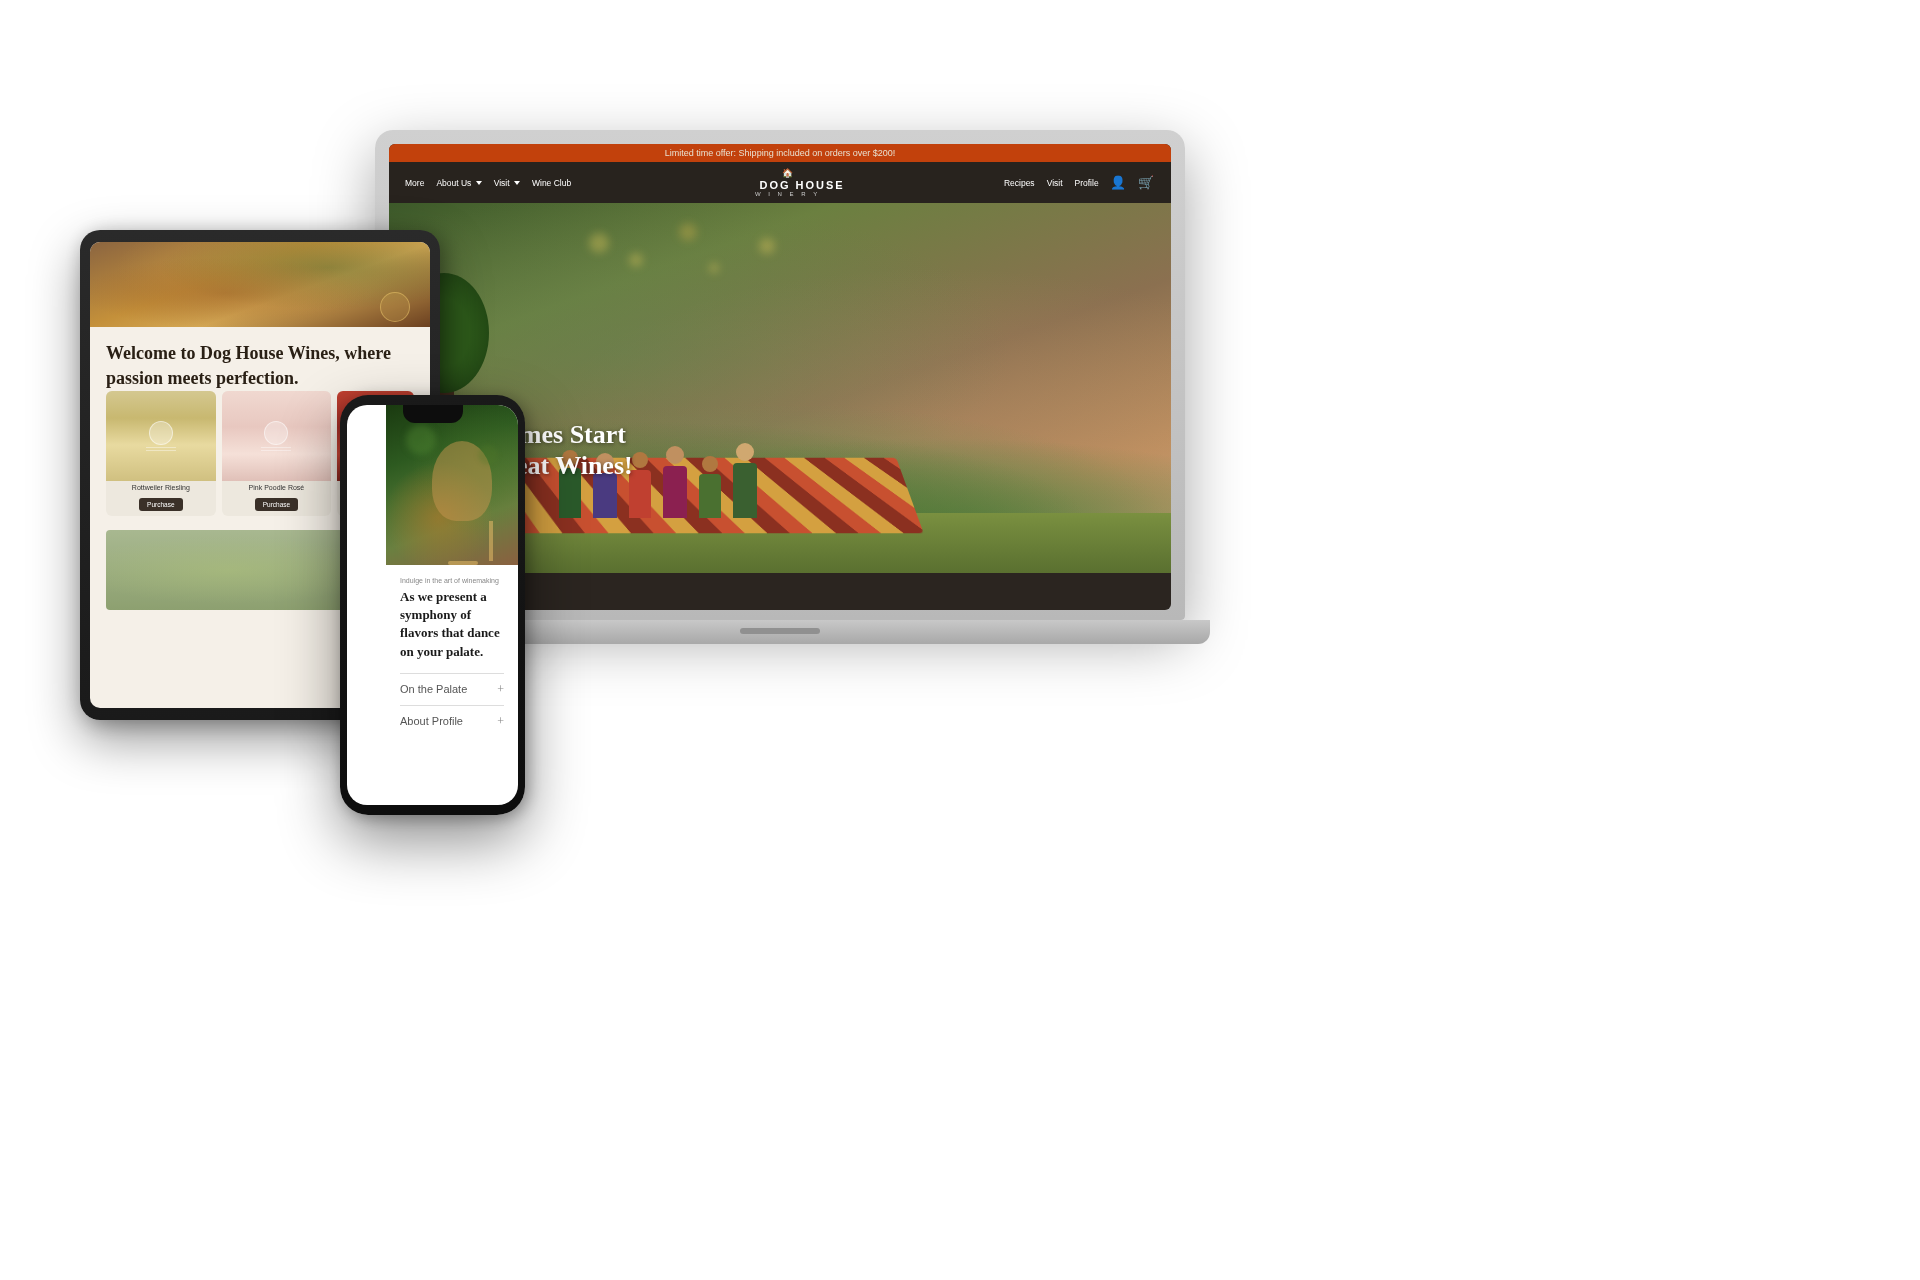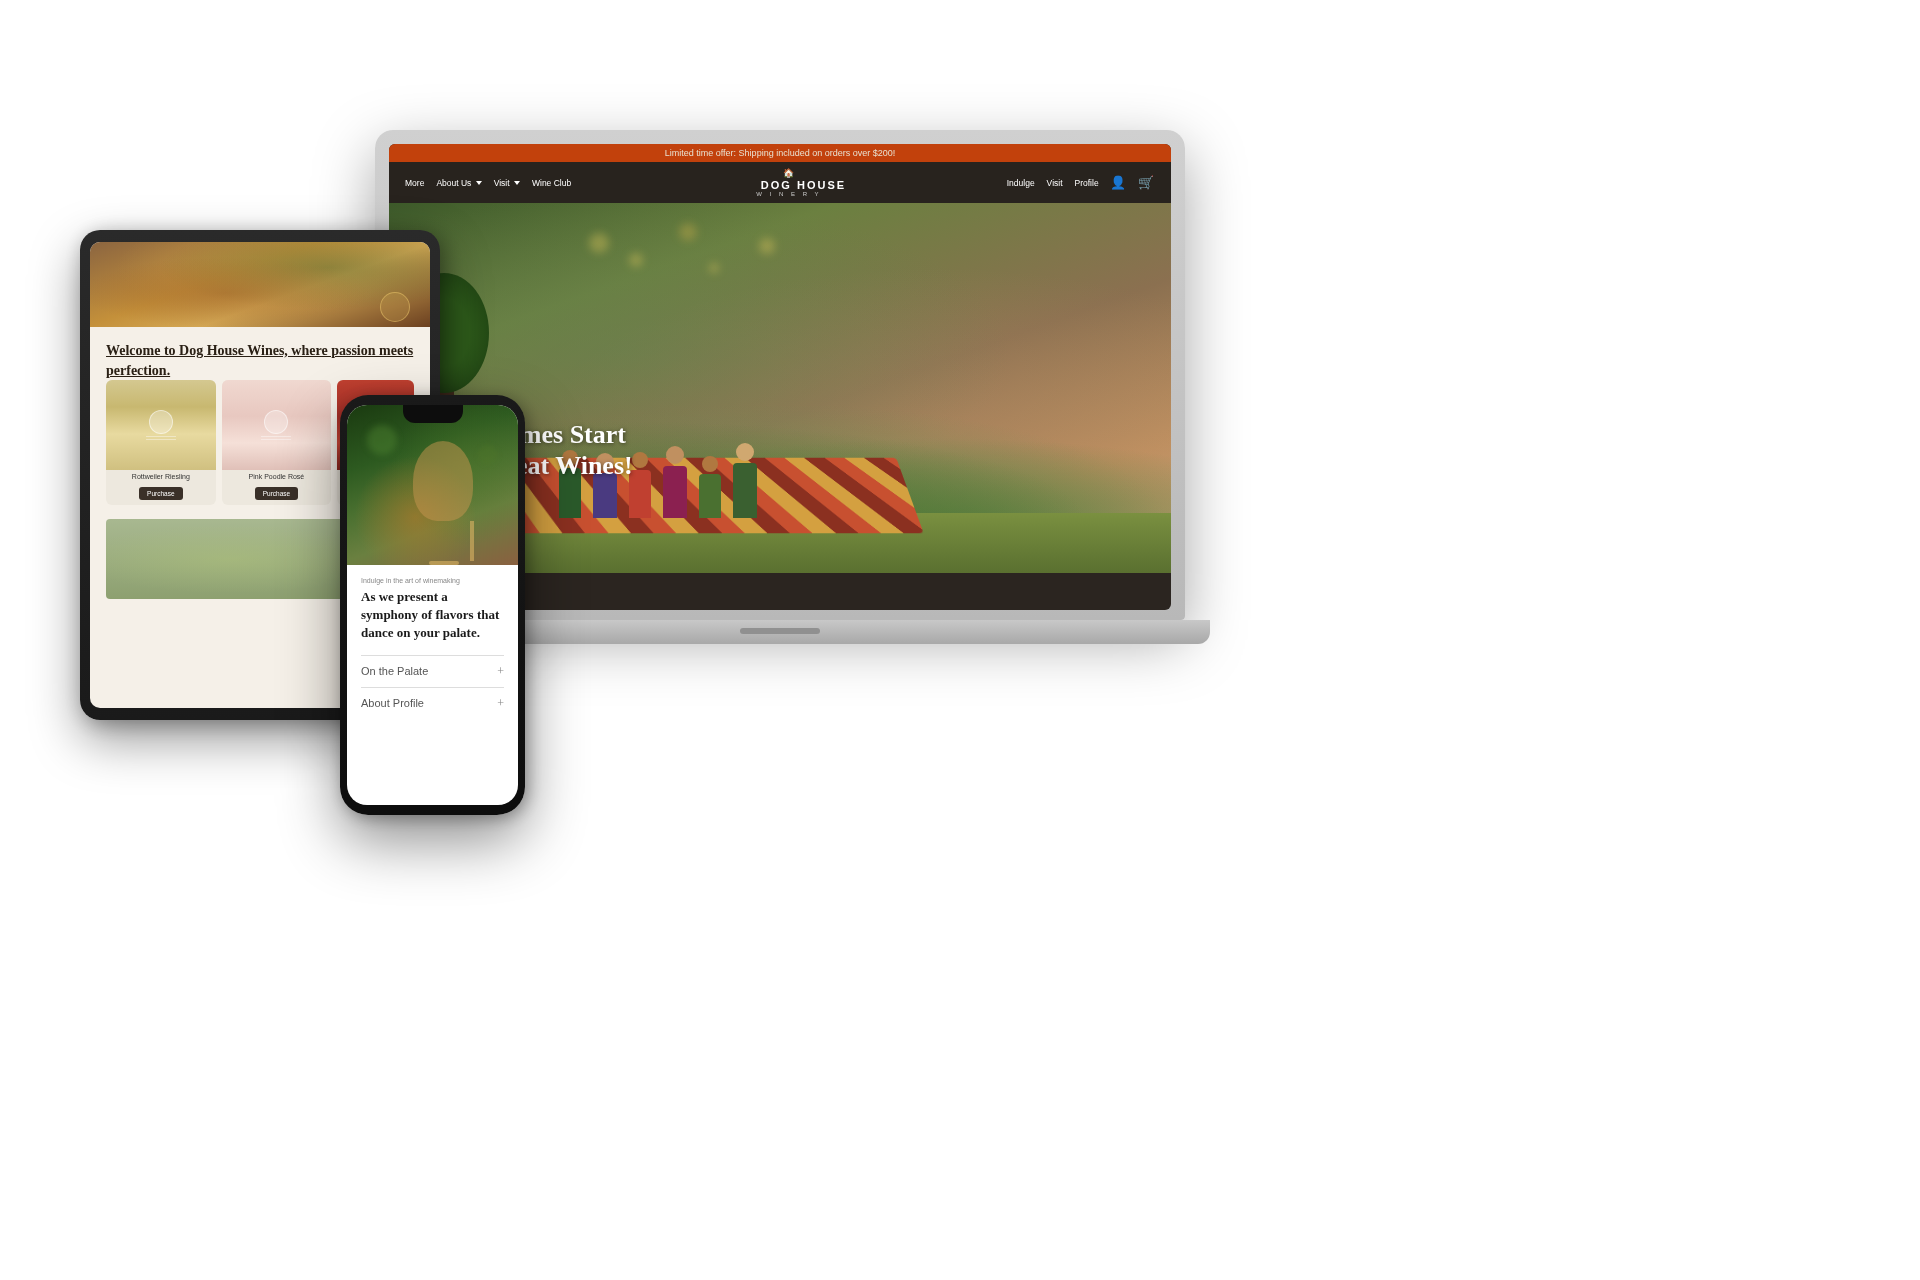--- a/index.html
+++ b/index.html
@@ -195,25 +195,24 @@
       position: absolute;
       inset: 0;
       background: radial-gradient(ellipse at 50% 30%, rgba(200,160,80,0.4) 0%, transparent 60%);
     }
 
     .tablet-content {
       padding: 14px 16px;
     }
 
     .tablet-welcome {
-      font-size: 14px;
+      font-size: 18px;
       font-weight: bold;
       color: #2a2015;
       line-height: 1.4;
-      text-decoration: underline;
     }
 
     .tablet-products {
       display: flex;
       gap: 6px;
       margin-bottom: 14px;
     }
 
     .tablet-product-card {
       flex: 1;
@@ -296,20 +295,21 @@
       border-radius: 0 0 12px 12px;
       z-index: 10;
     }
 
     .phone-screen {
       width: 100%;
       height: 100%;
       background: #fff;
       border-radius: 20px;
       overflow: hidden;
+      padding-left: 39px;
     }
 
     .phone-hero-img {
       width: 100%;
       height: 160px;
       background: linear-gradient(160deg, #1a3a10 0%, #2d5a20 30%, #4a7030 50%, #6a8040 70%, #8a6040 100%);
       position: relative;
       overflow: hidden;
     }
 
@@ -493,21 +493,21 @@
             <span style="cursor:pointer">About Us <span class="arrow-down"></span></span>
             <span style="cursor:pointer">Visit <span class="arrow-down"></span></span>
             <span style="cursor:pointer">Wine Club</span>
           </div>
           <div class="laptop-nav-center">
             <div style="font-size:9px; color:#ccc; margin-bottom:1px;">🏠</div>
             <div class="logo-text">DOG HOUSE</div>
             <div class="logo-sub">W I N E R Y</div>
           </div>
           <div class="laptop-nav-right">
-            <span style="cursor:pointer">Indulge</span>
+            <span style="cursor:pointer">Recipes</span>
             <span style="cursor:pointer">Visit</span>
             <span style="cursor:pointer">Profile</span>
             <span style="font-size:13px; cursor:pointer">👤</span>
             <span style="font-size:13px; cursor:pointer">🛒</span>
           </div>
         </div>
 
         <div class="laptop-hero">
           <div class="laptop-hero-bg"></div>
 

